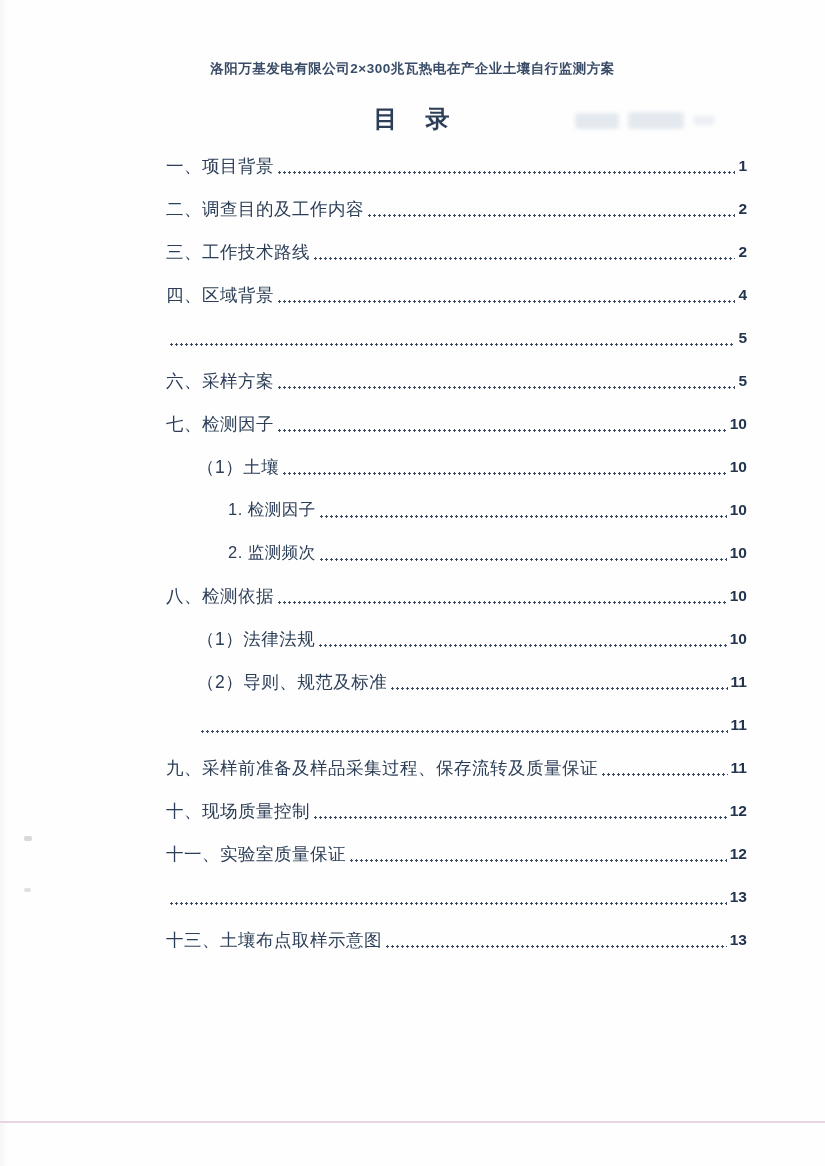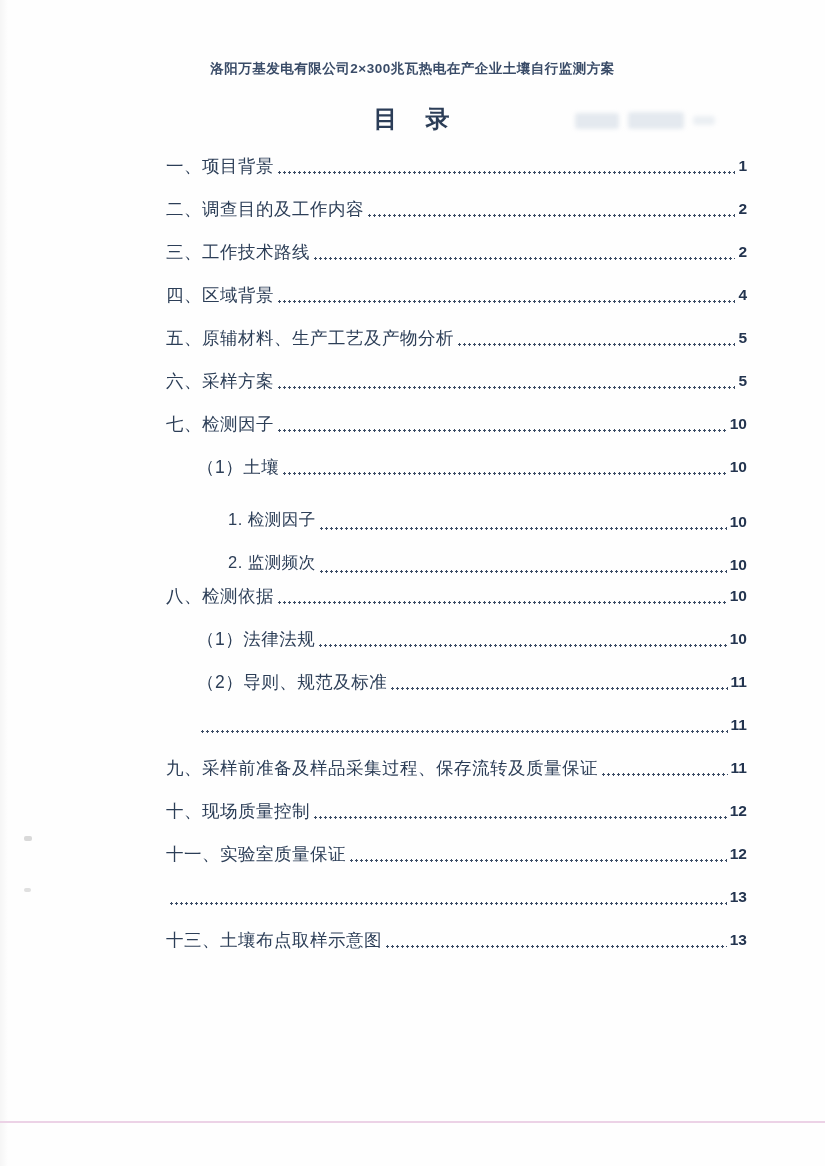--- a/index.html
+++ b/index.html
@@ -65,21 +65,21 @@
     margin-left: 36px;
   }
   .toc-row {
     display: flex;
     align-items: center;
     height: 43px;
     font-size: 17.5px;
     color: #2c3e57;
   }
   .toc-row.level-2 { padding-left: 31px; }
-  .toc-row.level-3 { padding-left: 62px; font-size: 16.5px; align-items: flex-end; }
+  .toc-row.level-3 { padding-left: 62px; font-size: 16.5px; }
   .toc-label {
     white-space: nowrap;
     letter-spacing: 0.5px;
   }
   .leader {
     flex: 1;
     height: 5px;
     margin: 14px 3px 0 3px;
     background-image: radial-gradient(circle at 2.5px 2.5px, rgba(42,60,87,0.92) 1.05px, rgba(42,60,87,0) 1.4px);
     background-size: 5px 5px;
@@ -139,21 +139,20 @@
     <span class="toc-label">三、工作技术路线</span>
     <span class="leader"></span>
     <span class="toc-page">2</span>
   </div>
       <div class="toc-row level-1">
     <span class="toc-label">四、区域背景</span>
     <span class="leader"></span>
     <span class="toc-page">4</span>
   </div>
       <div class="toc-row level-1">
-    <span class="toc-label">五、原辅材料、生产工艺及产物分析</span>
     <span class="leader"></span>
     <span class="toc-page">5</span>
   </div>
       <div class="toc-row level-1">
     <span class="toc-label">六、采样方案</span>
     <span class="leader"></span>
     <span class="toc-page">5</span>
   </div>
       <div class="toc-row level-1">
     <span class="toc-label">七、检测因子</span>

